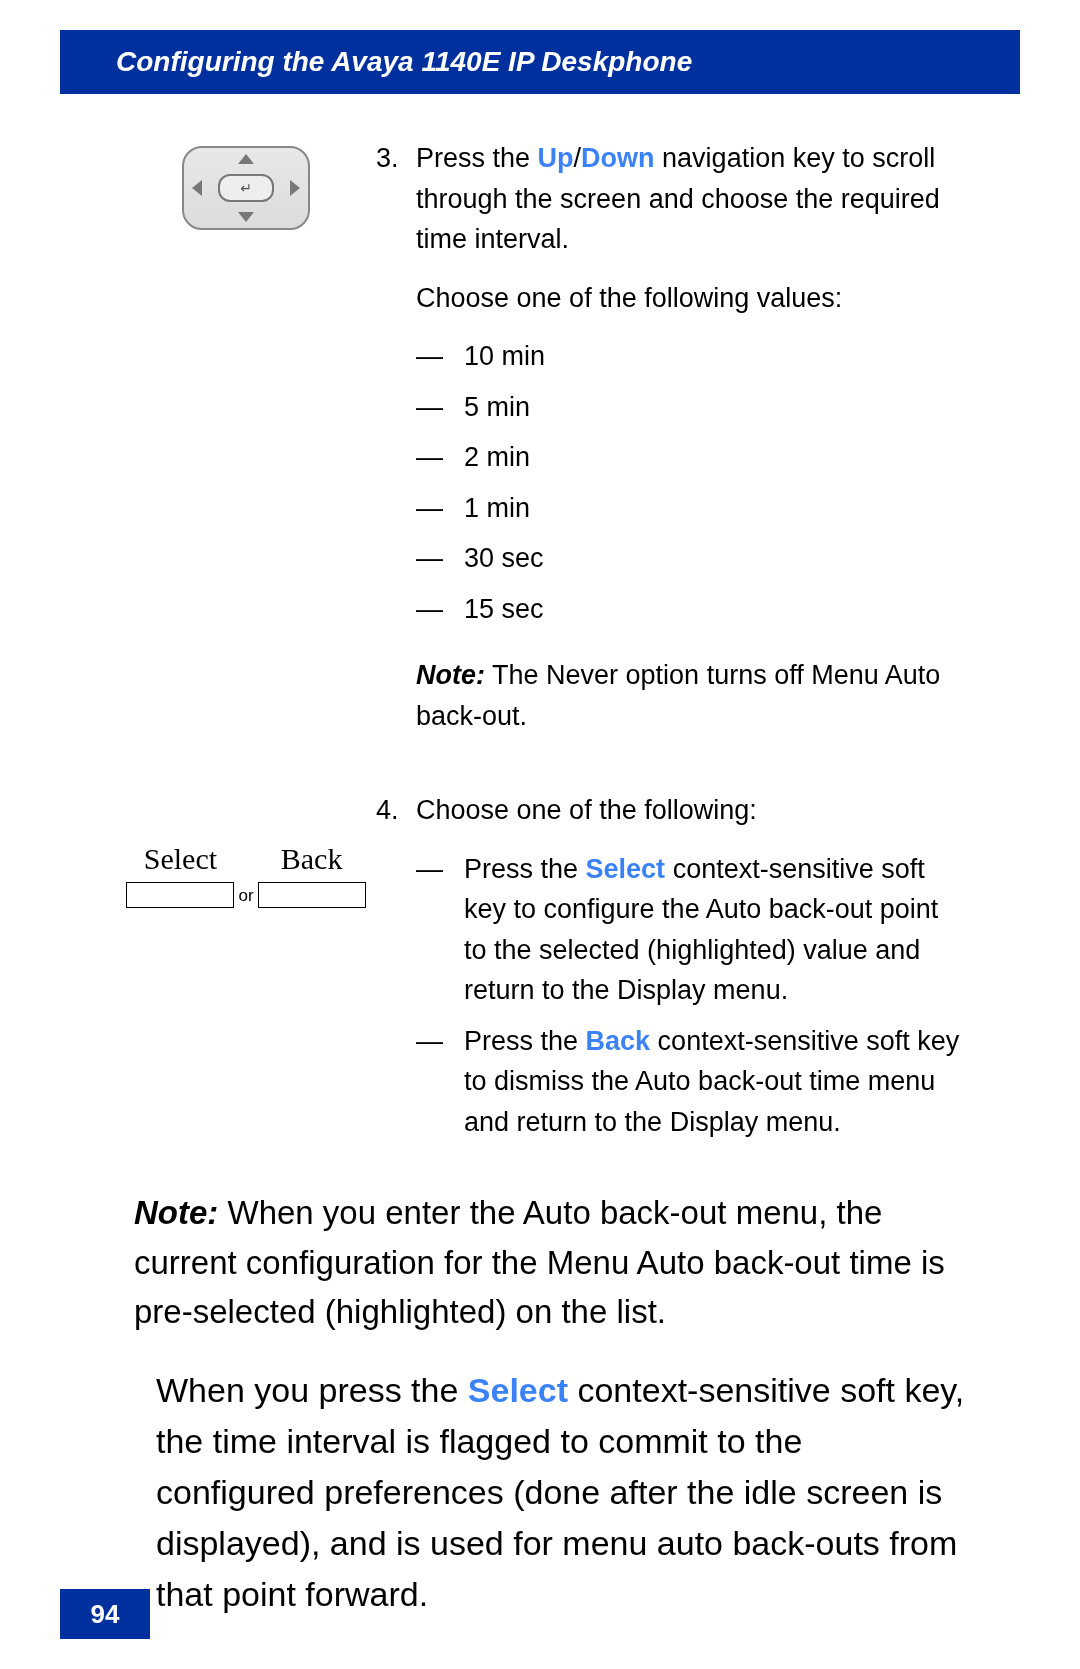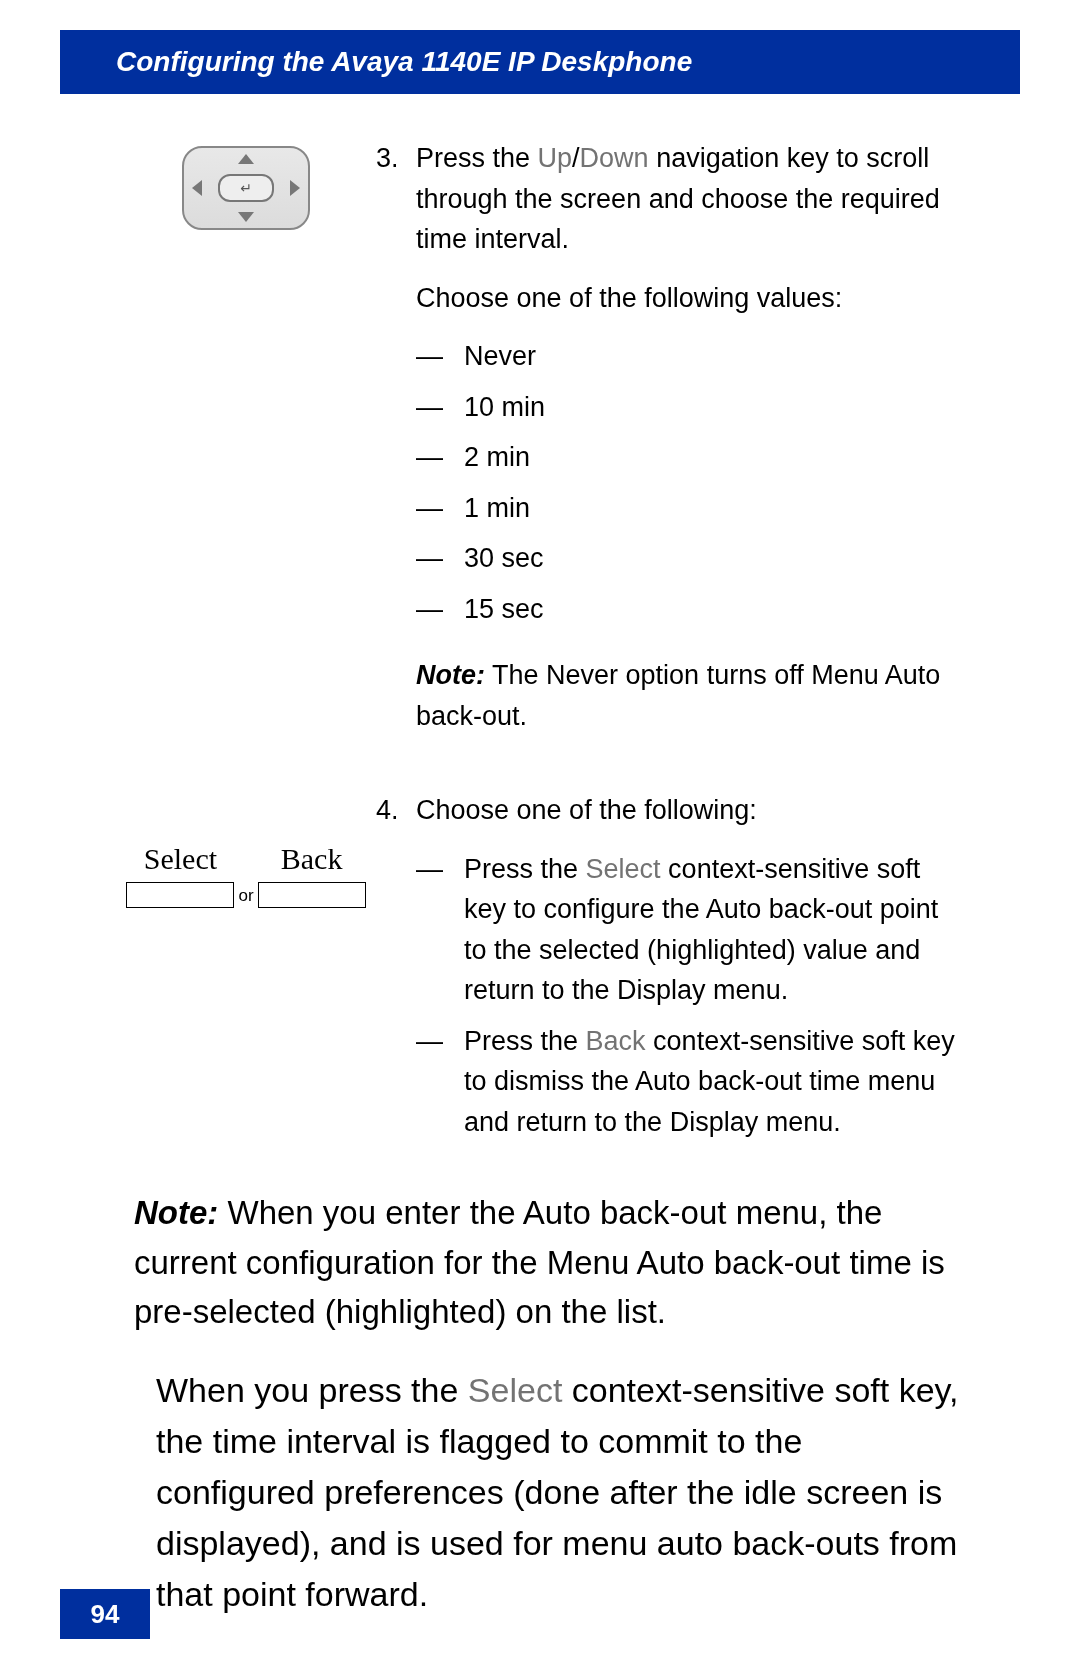--- a/index.html
+++ b/index.html
@@ -90,22 +90,22 @@
   }
   .note-block {
     margin-top: 26px;
     margin-bottom: 26px;
   }
   .note-label {
     font-weight: bold;
     font-style: italic;
   }
   .kw {
-    color: #737373;
-    font-weight: normal;
+    color: #3b82f6;
+    font-weight: bold;
   }
   
   .nav-key {
     width: 124px;
     height: 80px;
     border: 2px solid #888;
     border-radius: 20px;
     background: linear-gradient(#e8e8e8, #dcdcdc);
     position: relative;
   }
@@ -228,25 +228,25 @@
       </div>
       <div class="step-num-col">3.</div>
       <div class="step-body">
         <p>
           <span>Press the </span><span class="kw">Up</span><span>/</span><span class="kw">Down</span><span> navigation key to scroll through the screen and choose the required time interval.</span>
         </p>
         <p style="margin-top:18px;">Choose one of the following values:</p>
         <div class="options">
           <div class="sub-item">
               <span class="dash"></span>
-              <span class="sub-text">Never</span>
-            </div>
-          <div class="sub-item">
-              <span class="dash"></span>
               <span class="sub-text">10 min</span>
+            </div>
+          <div class="sub-item">
+              <span class="dash"></span>
+              <span class="sub-text">5 min</span>
             </div>
           <div class="sub-item">
               <span class="dash"></span>
               <span class="sub-text">2 min</span>
             </div>
           <div class="sub-item">
               <span class="dash"></span>
               <span class="sub-text">1 min</span>
             </div>
           <div class="sub-item">

